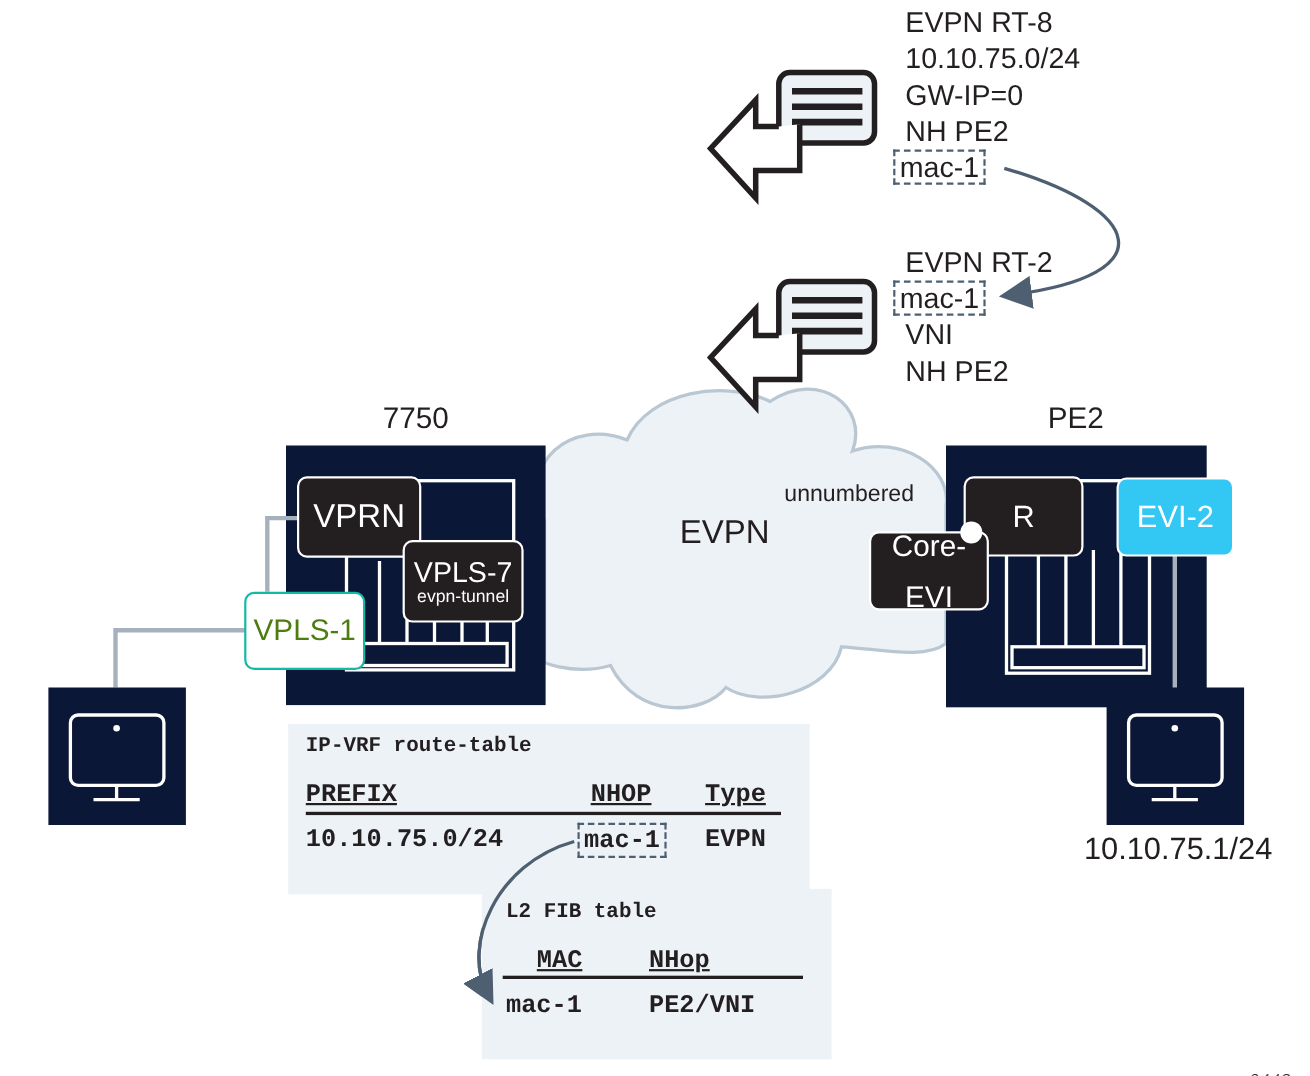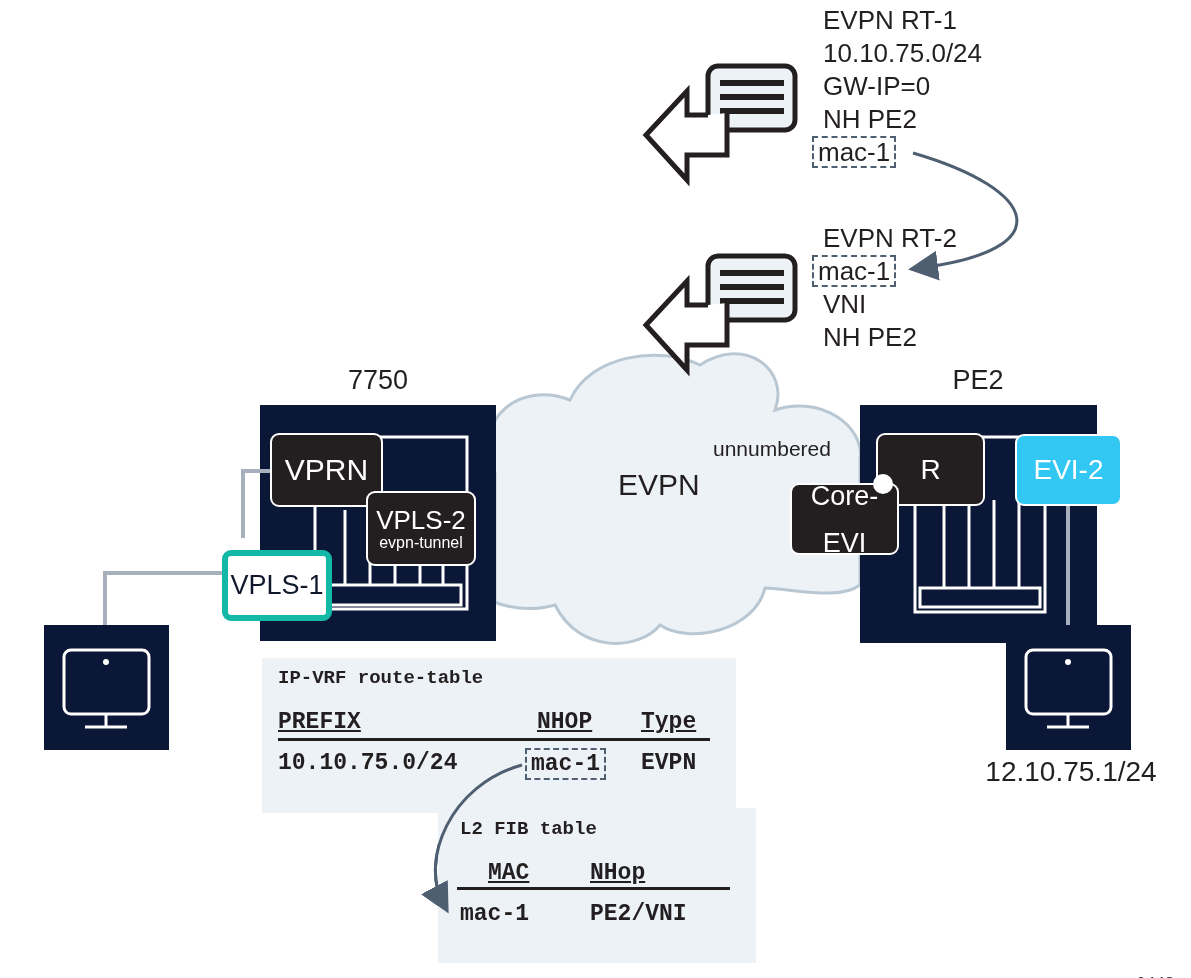--- a/index.html
+++ b/index.html
@@ -5,21 +5,21 @@
   html, body { margin:0; padding:0; background:#ffffff; }
   body { width:1191px; height:978px; position:relative; overflow:hidden;
          font-family:"Liberation Sans", sans-serif; color:#231f20; }
   svg.bg { position:absolute; left:0; top:0; }
   .abs { position:absolute; }
   .lbl { font-size:26px; line-height:33px; white-space:nowrap; }
   .node-label { font-size:27px; text-align:center; white-space:nowrap; }
   .svc { position:absolute; border-radius:9px; color:#fff; text-align:center;
          box-sizing:border-box; display:flex; flex-direction:column; justify-content:center; align-items:center; }
   .svc.dark { background:#231f20; border:2px solid #ffffff; }
-  .svc.light { background:#ffffff; color:#0f172a; border:6px solid #14b8a6;margin-top:12px; }
+  .svc.light { background:#ffffff; color:#4d7c0f; border:2px solid #14b8a6; }
   .svc.cyan { background:#33c7f4; border:2px solid #ffffff; }
   .dash { border:2px dashed #4f5f72; padding:0 4px; display:inline-block; line-height:28px; }
   .mono { font-family:"Liberation Mono", monospace; font-weight:bold; }
   .tbl-panel { position:absolute; background:#edf2f7; }
   .tbl-title { font-size:19px; }
   .tbl-head { font-size:23px; text-decoration:underline; }
   .tbl-row { font-size:23px; }
   .tbl-rule { position:absolute; height:3px; background:#231f20; }
   .fig-id { font-family:"Liberation Serif", serif; font-style:italic; font-size:19px;margin-top:28px; }
 </style>
@@ -106,21 +106,21 @@
 <svg class="bg" width="1191" height="978" viewBox="0 0 1191 978" style="pointer-events:none;">
   <defs>
     <marker id="ah2" markerWidth="10" markerHeight="10" refX="6" refY="5" orient="auto">
       <path d="M0,0 L10,5 L0,10 Z" fill="#4f5f72"></path>
     </marker>
   </defs>
   <path d="M522,765 C450,785 420,860 443,903" fill="none" stroke="#4f5f72" stroke-width="3" marker-end="url(#ah2)"></path>
 </svg>
 
 <div class="abs lbl" style="left:823px;top:4px;">
-  <div>EVPN RT-1</div>
+  <div>EVPN RT-8</div>
   <div>10.10.75.0/24</div>
   <div>GW-IP=0</div>
   <div>NH PE2</div>
   <div style="margin-left:-11px;"><span class="dash">mac-1</span></div>
 </div>
 
 <div class="abs lbl" style="left:823px;top:222px;">
   <div>EVPN RT-2</div>
   <div style="margin-left:-11px;"><span class="dash">mac-1</span></div>
   <div>VNI</div>
@@ -130,21 +130,21 @@
 <div class="abs" style="left:618px;top:468px;font-size:30px;">EVPN</div>
 <div class="abs" style="left:713px;top:437px;font-size:21px;">unnumbered</div>
 
 <div class="abs node-label" style="left:290px;top:365px;width:176px;">7750</div>
 <div class="abs node-label" style="left:890px;top:365px;width:176px;">PE2</div>
 
 <div class="svc dark" style="left:270px;top:433px;width:113px;height:74px;font-size:30px;">
   <span>VPRN</span>
 </div>
 <div class="svc dark" style="left:366px;top:491px;width:110px;height:75px;">
-  <span style="font-size:26px;line-height:28px;">VPLS-2</span>
+  <span style="font-size:26px;line-height:28px;">VPLS-7</span>
   <span style="font-size:16px;line-height:18px;">evpn-tunnel</span>
 </div>
 <div class="svc light" style="left:222px;top:538px;width:110px;height:71px;font-size:27px;">
   <span>VPLS-1</span>
 </div>
 
 <div class="svc dark" style="left:876px;top:433px;width:109px;height:73px;font-size:28px;">
   <span>R</span>
 </div>
 <div class="svc dark" style="left:790px;top:483px;width:109px;height:72px;font-size:27px;line-height:30px;gap:17px;">
@@ -152,21 +152,21 @@
   <span>EVI</span>
 </div>
 <div class="abs" style="left:873px;top:474px;width:20px;height:20px;border-radius:50%;background:#ffffff;"></div>
 <div class="svc cyan" style="left:1015px;top:434px;width:107px;height:72px;font-size:28px;">
   <span>EVI-2</span>
 </div>
 
 <div class="abs node-label" style="left:0px;top:755px;width:212px;font-size:28px;line-height:34px;">
 </div>
 <div class="abs node-label" style="left:965px;top:755px;width:212px;font-size:28px;line-height:34px;">
-  <div>12.10.75.1/24</div>
+  <div>10.10.75.1/24</div>
 </div>
 
 <div class="abs mono tbl-title" style="left:278px;top:667px;">IP-VRF route-table</div>
 <div class="abs mono tbl-head" style="left:278px;top:709px;">PREFIX</div>
 <div class="abs mono tbl-head" style="left:537px;top:709px;">NHOP</div>
 <div class="abs mono tbl-head" style="left:641px;top:709px;">Type</div>
 <div class="tbl-rule" style="left:278px;top:738px;width:432px;"></div>
 <div class="abs mono tbl-row" style="left:278px;top:750px;width:440px;">
   <span>10.10.75.0/24</span>
   <span class="dash" style="position:absolute;left:247px;top:-2px;">mac-1</span>

